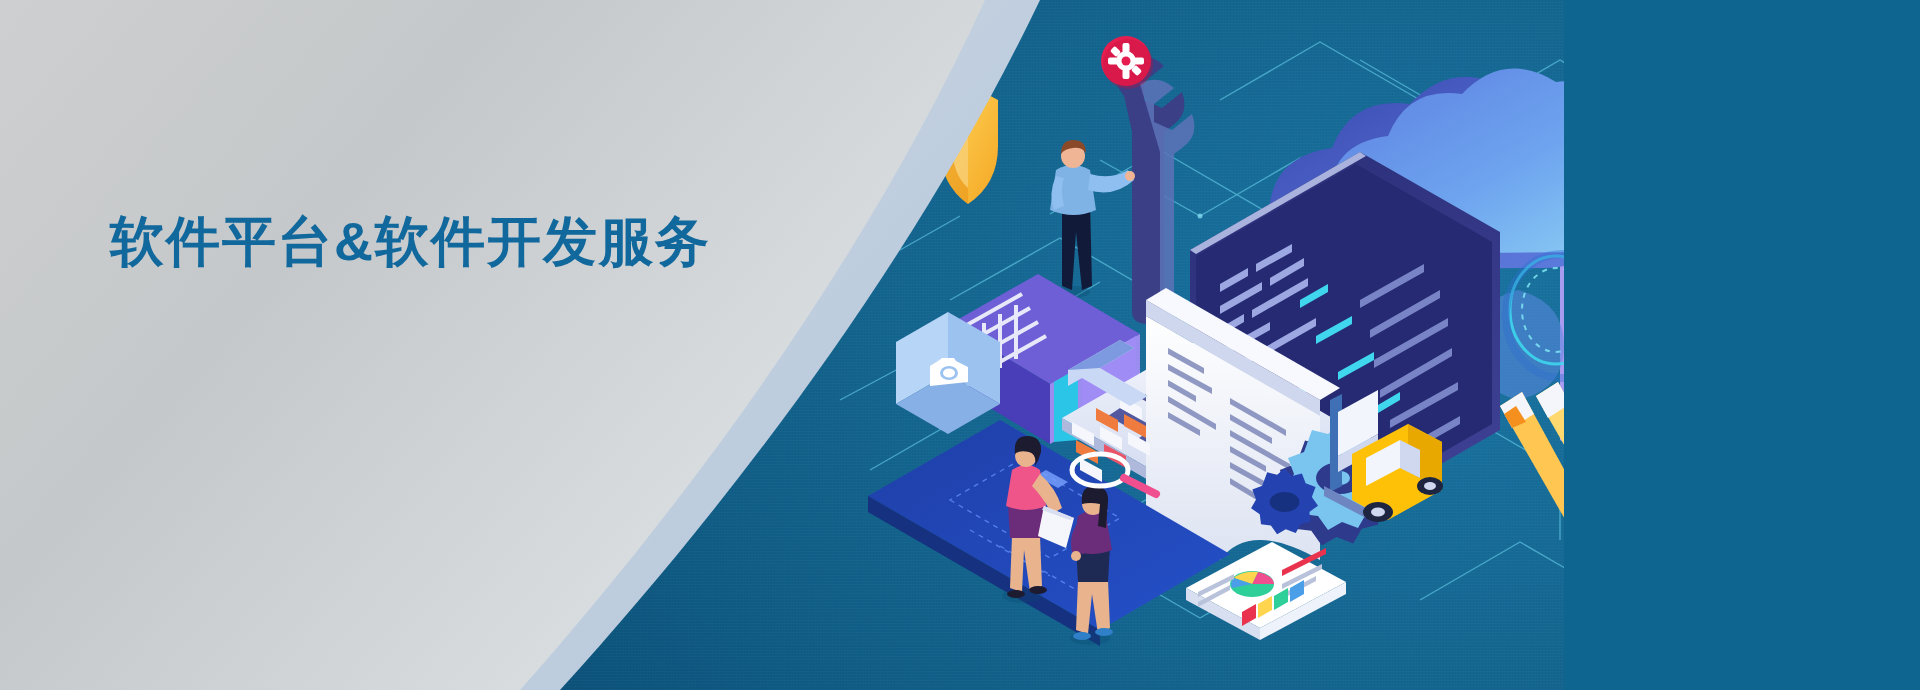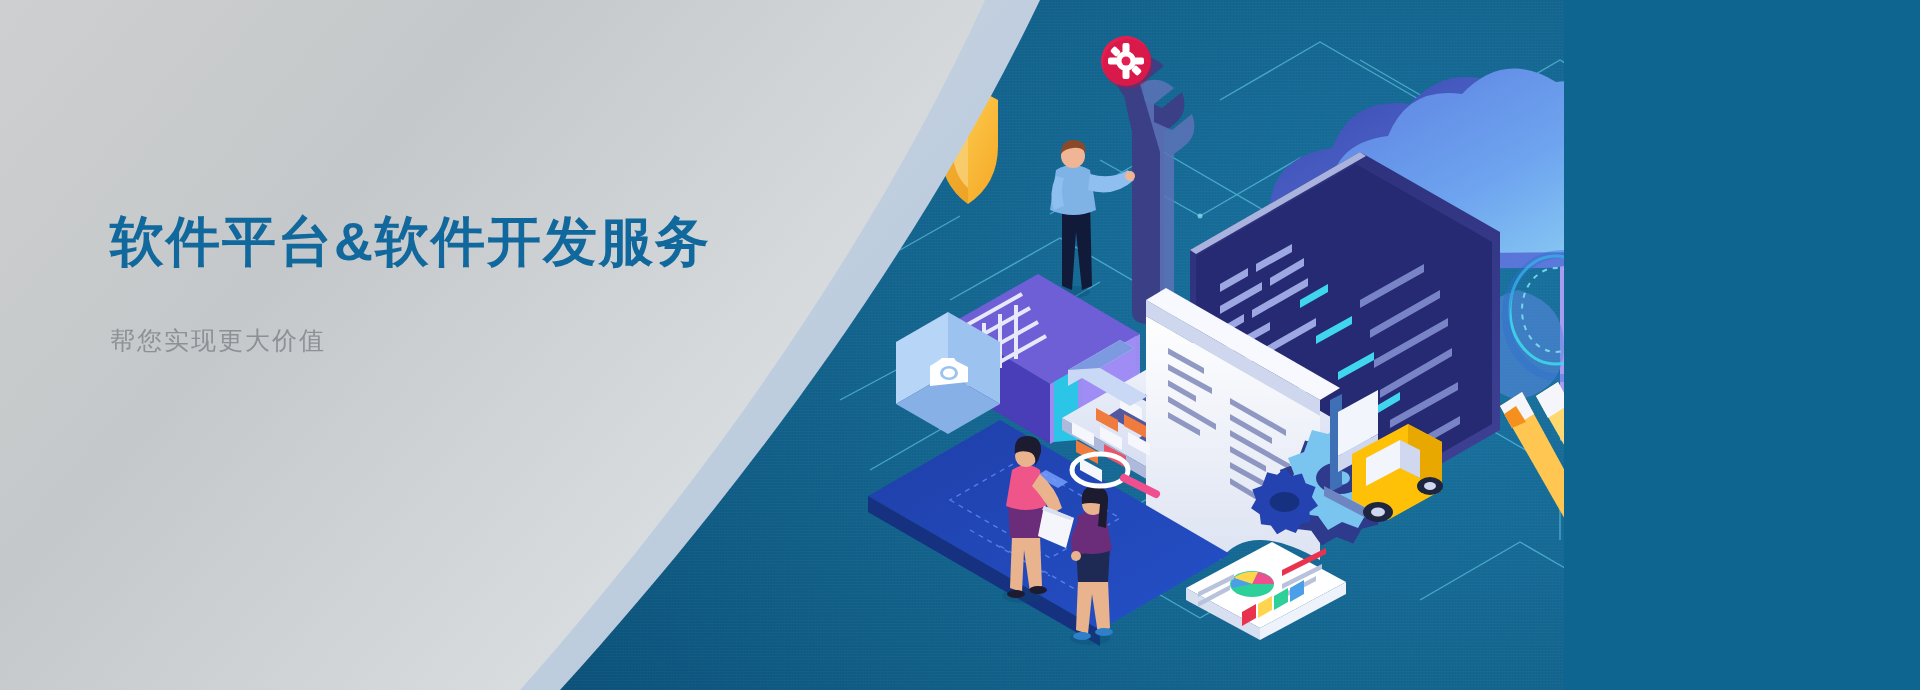--- a/index.html
+++ b/index.html
@@ -486,16 +486,15 @@
       </defs>
 
       <path d="M0,0 L1040,0 C 930,230 760,470 560,690 L0,690 Z" fill="url(#bandGrad)"></path>
 
       <path d="M0,0 L985,0 C 880,230 715,470 520,690 L0,690 Z" fill="url(#grayGrad)"></path>
     </svg>
   </div>
 
   <div class="copy">
     <div class="title">软件平台&amp;软件开发服务</div>
-    <div class="subtitle">帮您实现更大价值</div>
   </div>
 
 </div>
 
 </body></html>

